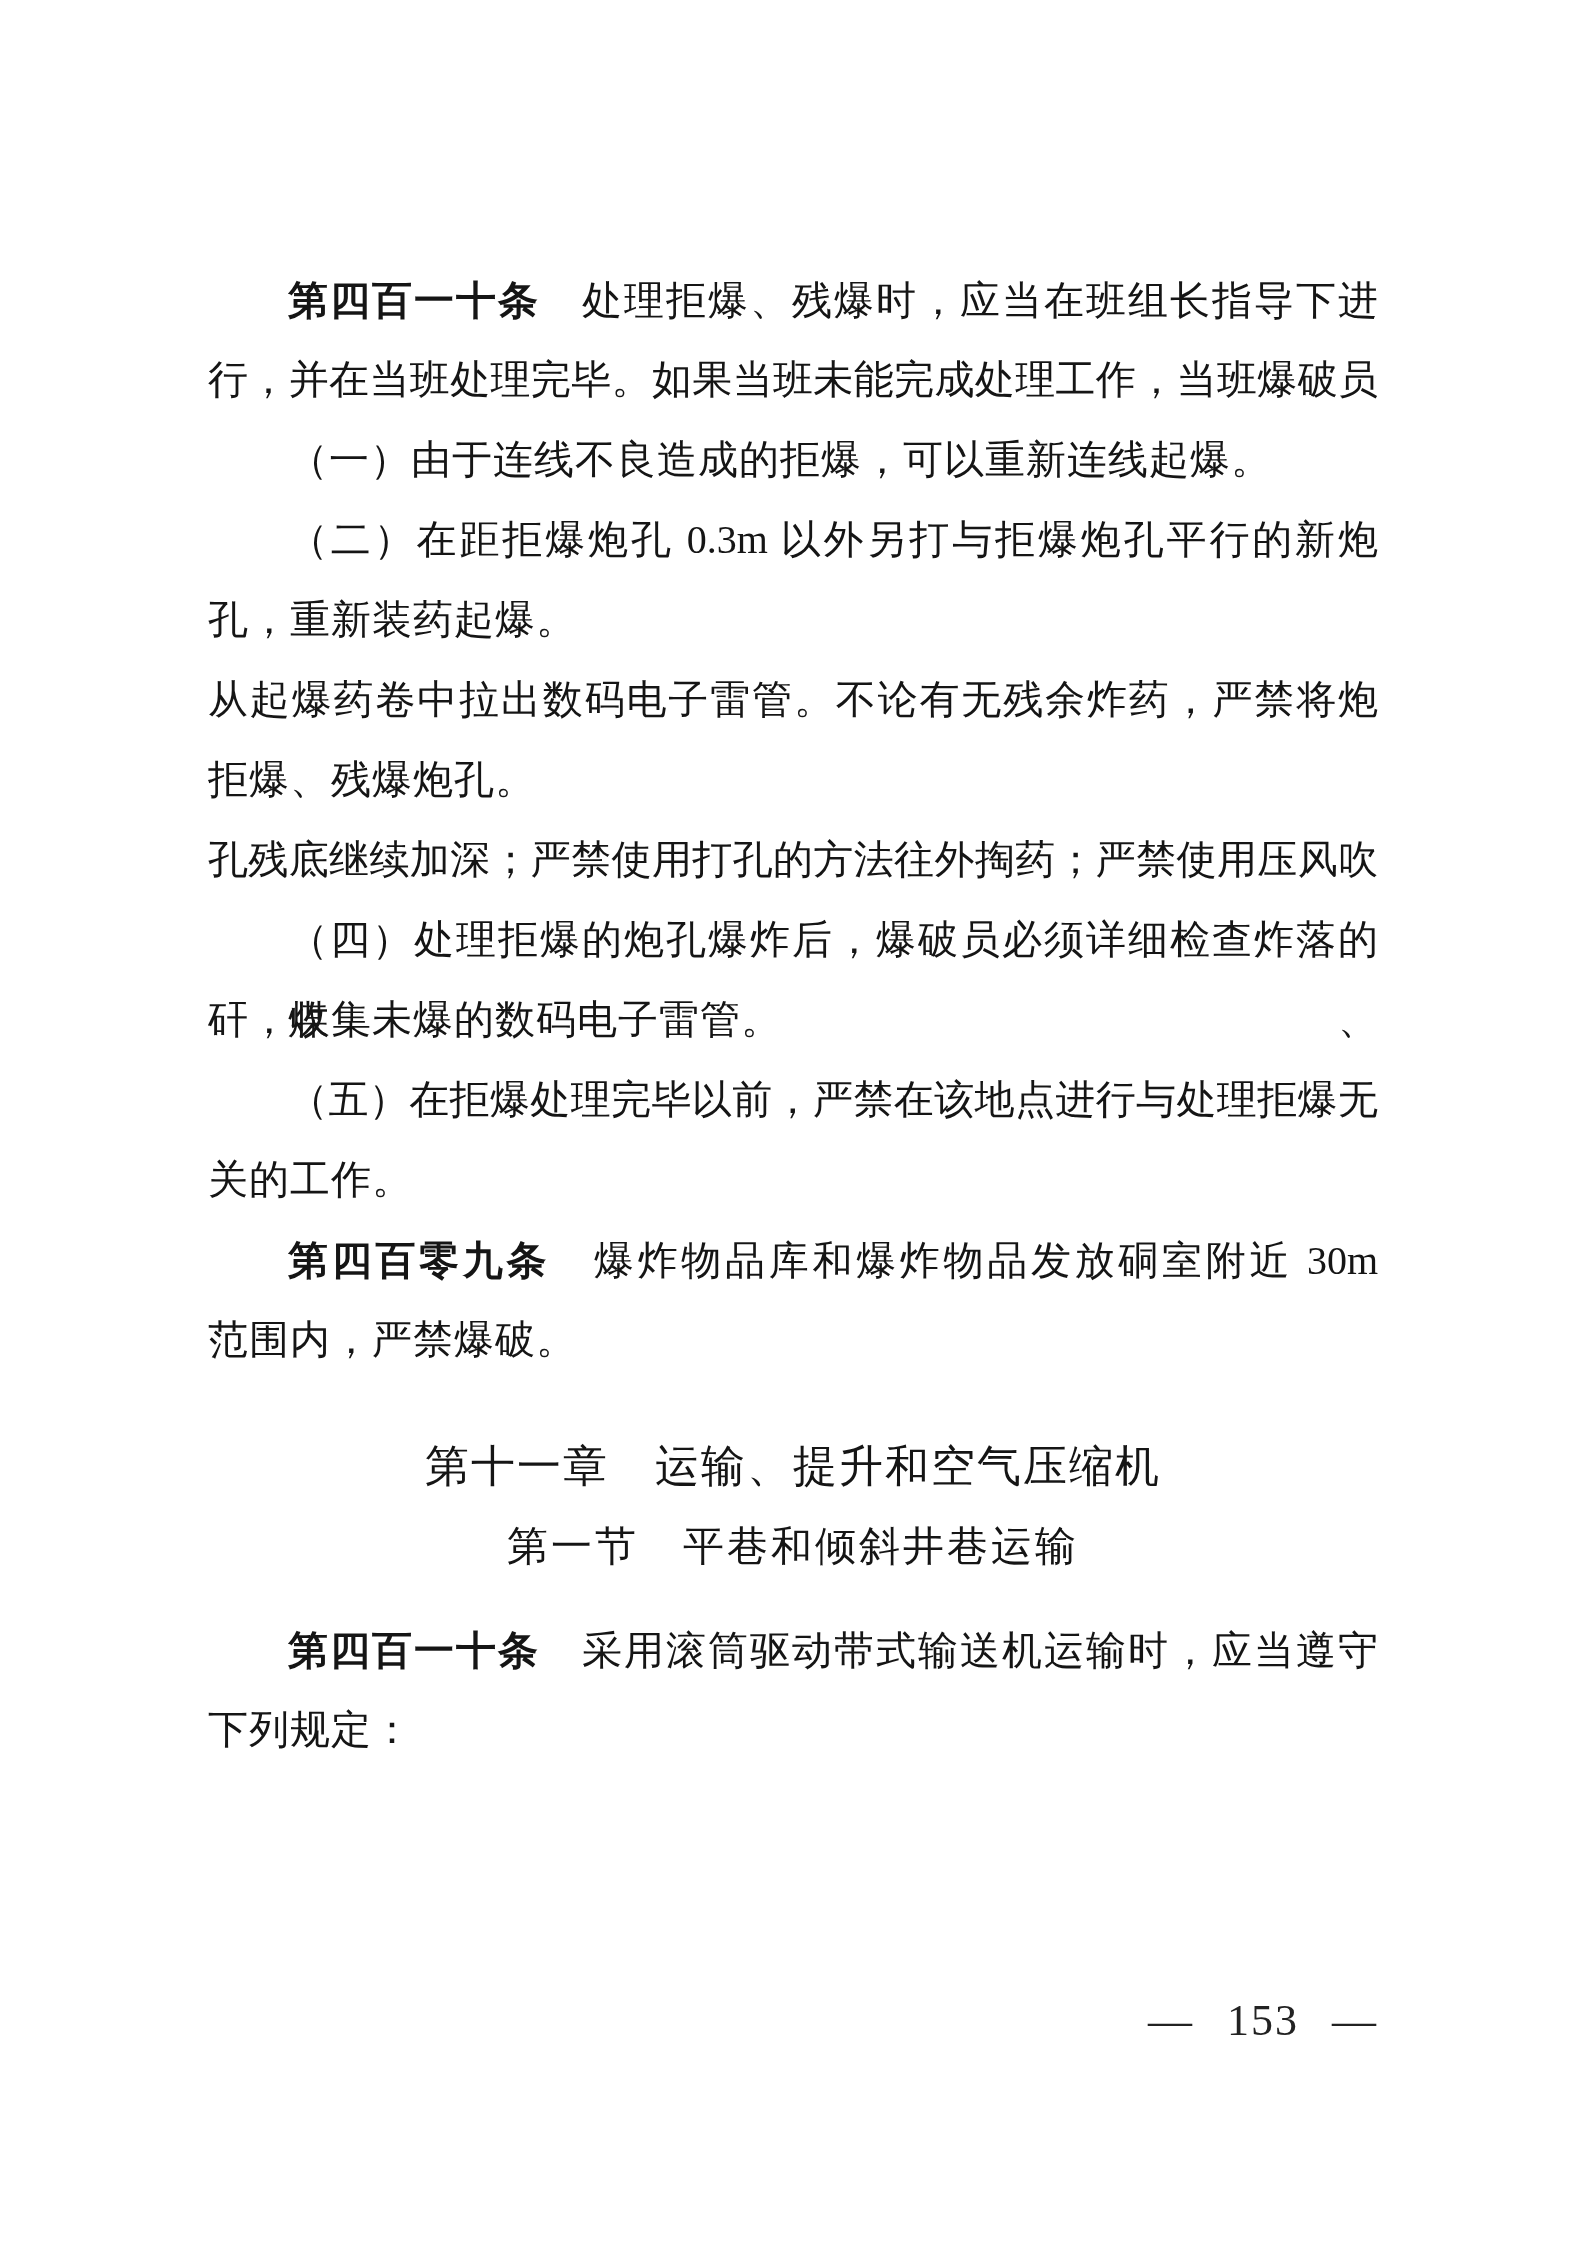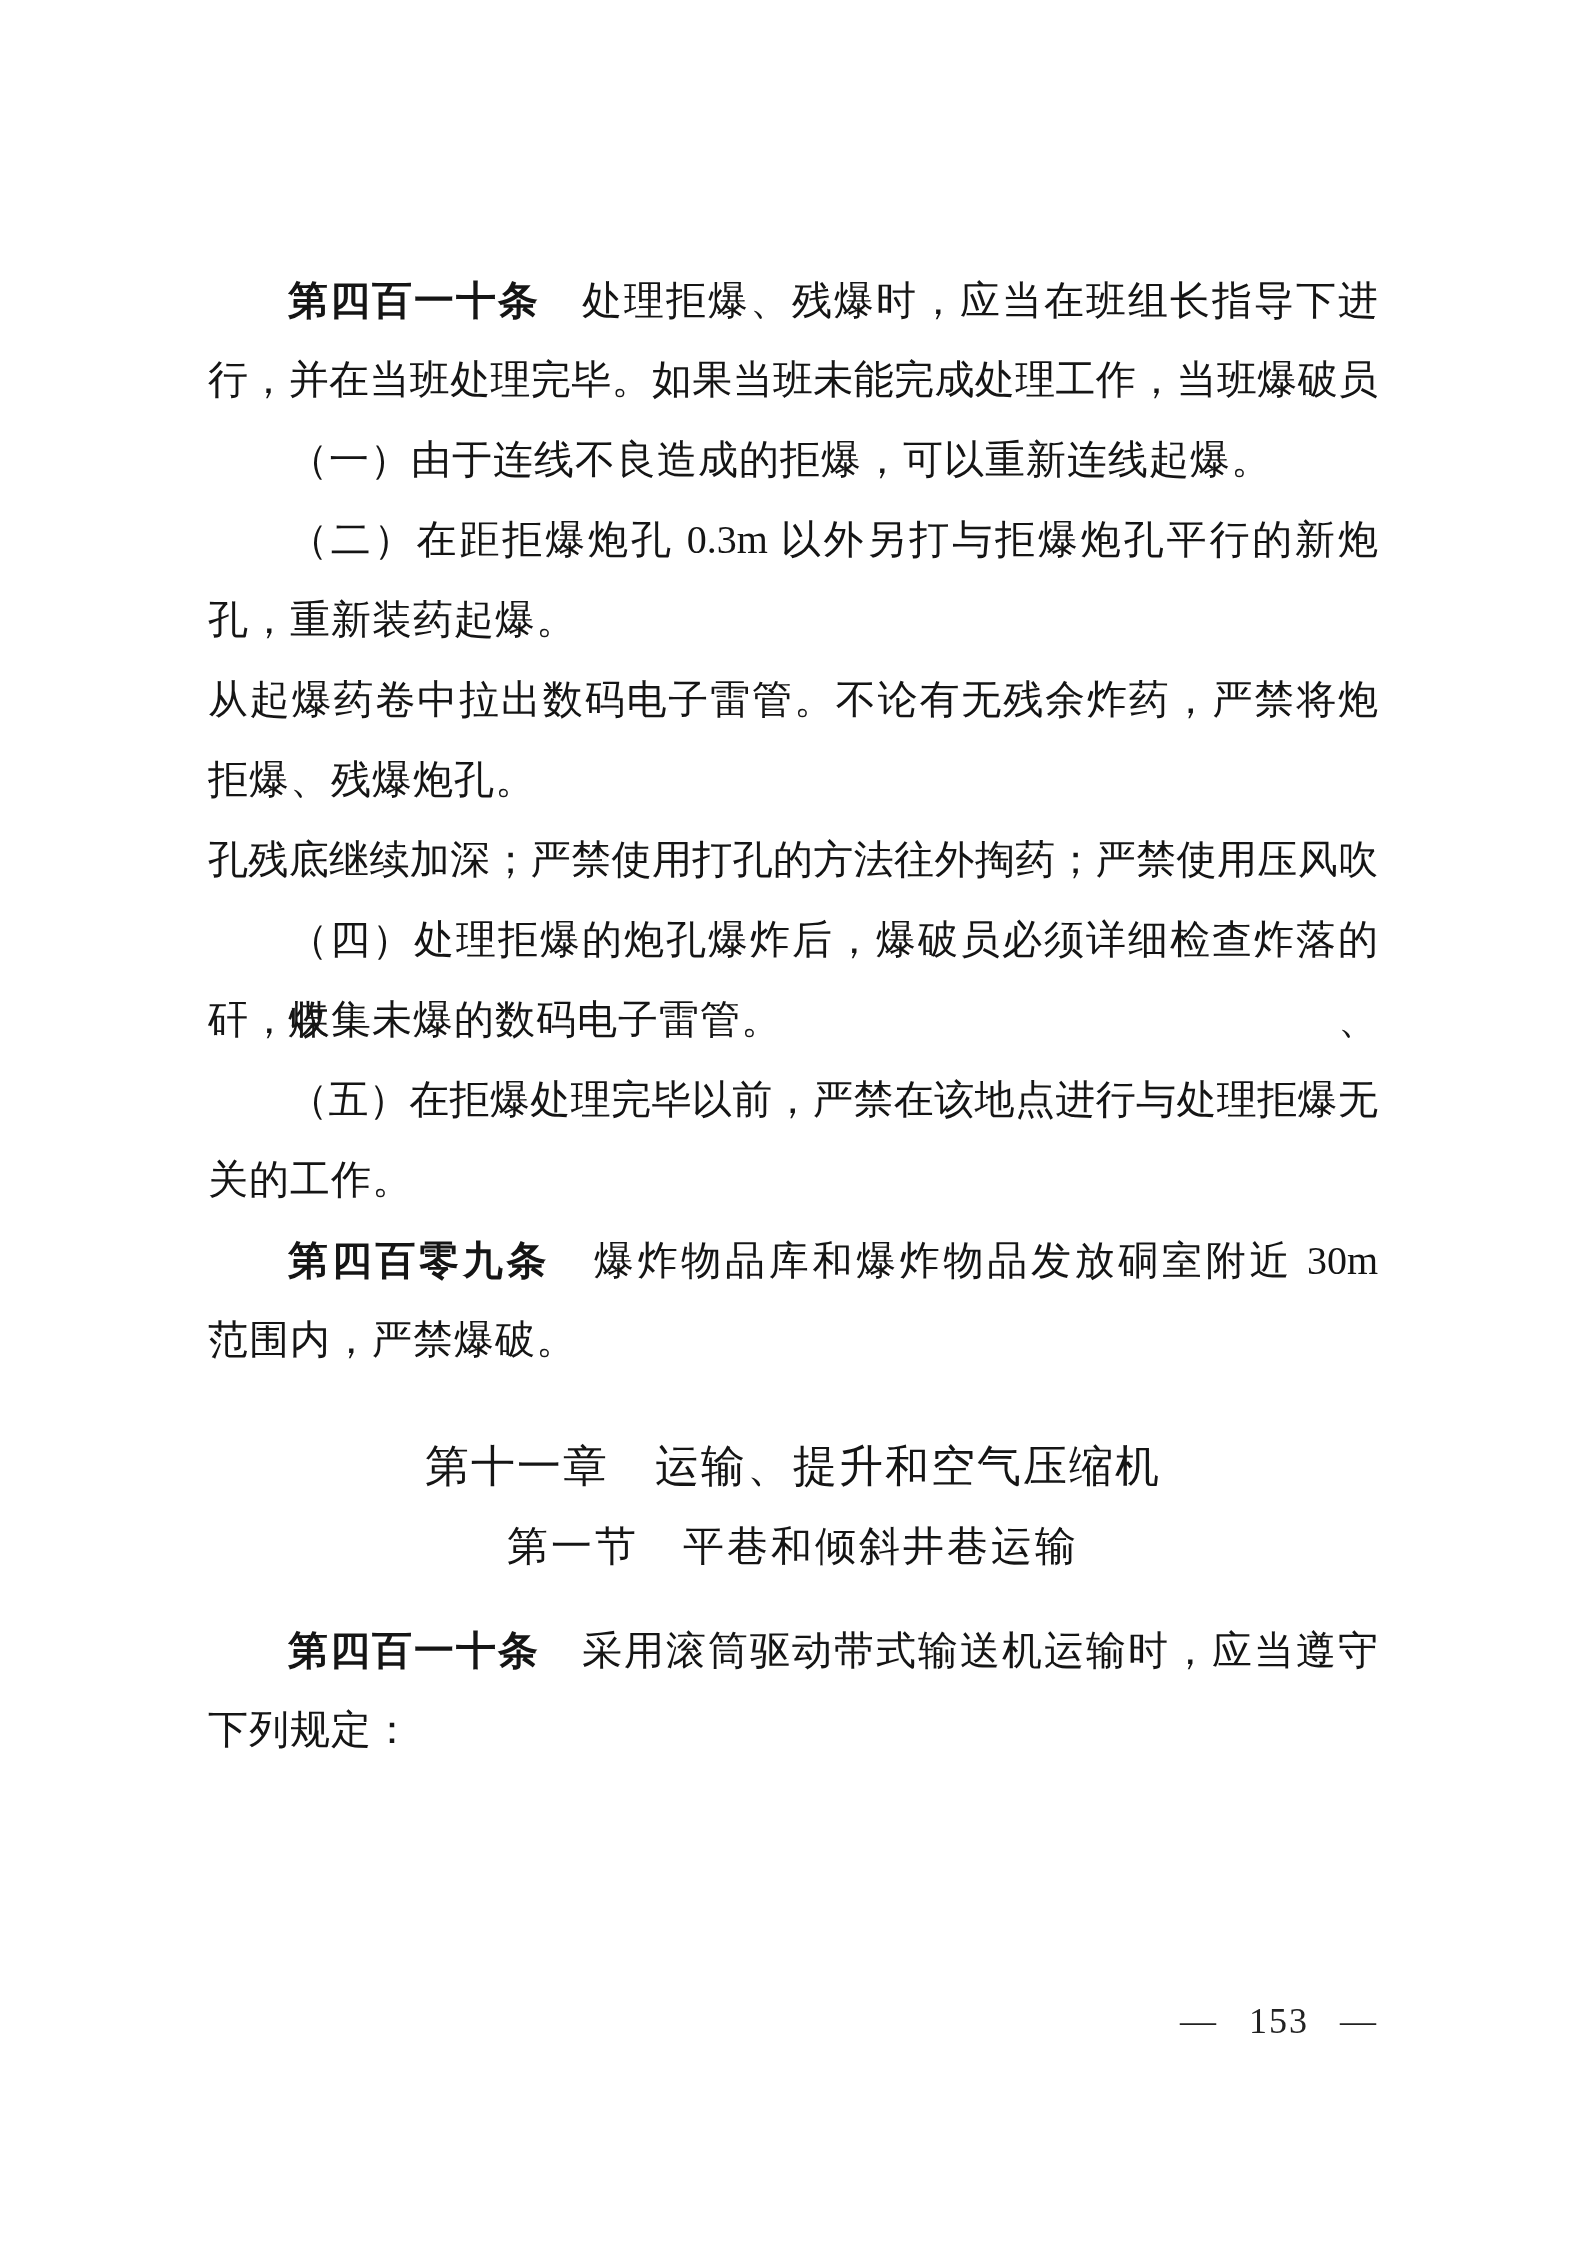--- a/index.html
+++ b/index.html
@@ -46,21 +46,21 @@
     font-size:41px;
     font-weight:400;
     text-align:center;
     letter-spacing:3px;
   }
   .after-section { margin-top:24px; }
   .footer {
     position:absolute;
     top:1996px; right:209px;
     height:50px; line-height:50px;
-    font-size:36px;
+    font-size:44px;
     letter-spacing:2px;
     word-spacing:20px;
     color:#222222;
   }
 </style>
 </head>
 <body>
 
 <div class="page">
   <div class="content">

